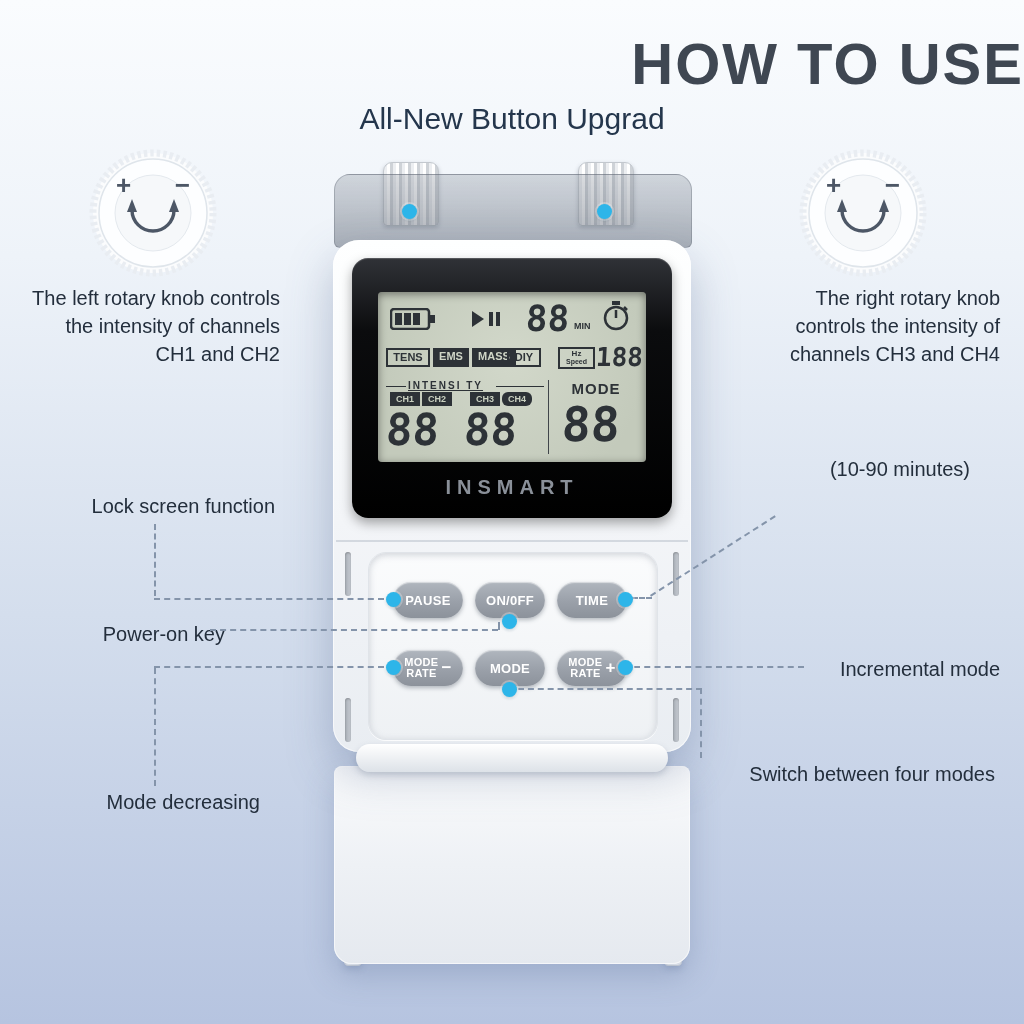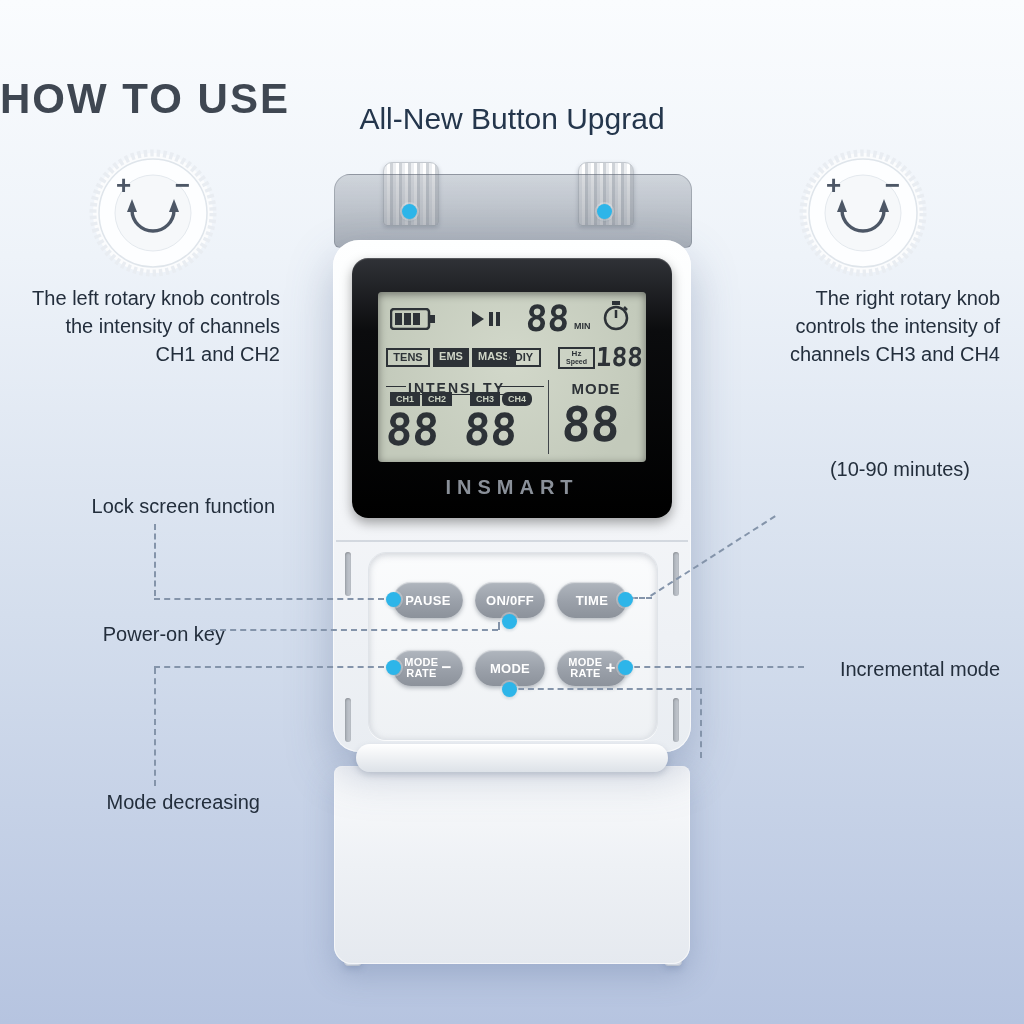--- a/index.html
+++ b/index.html
@@ -1,22 +1,22 @@
 <!DOCTYPE html>
 <html><head>
 <meta charset="utf-8">
 <style>
   html,body{margin:0;padding:0;}
   body{width:1024px;height:1024px;font-family:"Liberation Sans",sans-serif;}
   .stage{position:relative;width:1024px;height:1024px;overflow:hidden;
     background:linear-gradient(180deg,#fafcfe 0%,#eef3f9 25%,#d4deed 60%,#b6c4e0 100%);}
 
   
-  .title{position:absolute;top:30px;left:0;width:100%;text-align:left;
-    font-size:42px;font-weight:900;letter-spacing:2px;color:#3f4752;margin-top:45px;}
+  .title{position:absolute;top:30px;left:0;width:100%;text-align:right;
+    font-size:58px;font-weight:900;letter-spacing:2px;color:#3f4752;}
   .subtitle{position:absolute;top:102px;left:0;width:100%;text-align:center;
     font-size:30px;color:#24364c;}
 
   
   .callout{position:absolute;text-align:right;font-size:20px;line-height:1.4;color:#232e3c;}
 
   
   .knob-illus{position:absolute;width:130px;height:130px;}
   .kp{position:absolute;font-size:26px;font-weight:bold;color:#4d5766;}
   .kplus{left:28px;top:22px;}
@@ -120,20 +120,21 @@
   <div class="callout" style="left:745px;top:284px;width:255px;">The right rotary knob controls the intensity of channels CH3 and CH4</div>
 
   <div class="callout" style="left:40px;top:492px;width:235px;">Lock screen function</div>
   <div class="callout" style="left:40px;top:620px;width:185px;">Power-on key</div>
   <div class="callout" style="left:55px;top:788px;width:205px;">Mode decreasing</div>
   <div class="callout" style="left:755px;top:455px;width:215px;">
     <div>(10-90 minutes)</div>
   </div>
   <div class="callout" style="left:800px;top:655px;width:200px;">Incremental mode</div>
   <div class="callout" style="left:695px;top:760px;width:300px;">
+    <div>Switch between four modes</div>
   </div>
 
   <div class="dash-v" style="left:154px;top:524px;height:72px;"></div>
   <div class="dash-h" style="left:154px;top:598px;width:230px;"></div>
   <div class="dash-h" style="left:210px;top:629px;width:288px;"></div>
   <div class="dash-v" style="left:498px;top:622px;height:8px;"></div>
   <div class="dash-h" style="left:154px;top:666px;width:230px;"></div>
   <div class="dash-v" style="left:154px;top:668px;height:118px;"></div>
   <div class="dash-diag" style="left:650px;top:595px;width:148px;transform:rotate(-32.6deg);"></div>
   <div class="dash-h" style="left:632px;top:597px;width:20px;"></div>
@@ -175,21 +176,21 @@
     <div class="mode-box filled" style="left:55px;width:36px;">EMS</div>
     <div class="mode-box filled" style="left:94px;width:44px;">MASS</div>
     <div class="mode-box" style="left:129px;width:34px;">DIY</div>
     <div class="lcd-el" style="left:180px;top:55px;width:37px;height:22px;box-sizing:border-box;border:2px solid #2d3237;text-align:center;">
       <div style="font-size:8px;font-weight:bold;line-height:9px;">Hz</div>
       <div style="font-size:7px;font-weight:bold;line-height:8px;">Speed</div>
     </div>
     <div class="lcd-el seg" style="left:218px;top:50px;font-size:26px;">188</div>
 
     <div class="lcd-el" style="left:8px;top:94px;width:20px;border-top:1.5px solid #2d3237;"></div>
-    <div class="lcd-el" style="left:30px;top:88px;font-size:14px;font-weight:bold;letter-spacing:2px;text-decoration:underline;">INTENSI TY</div>
+    <div class="lcd-el" style="left:30px;top:88px;font-size:10px;font-weight:bold;letter-spacing:2px;text-decoration:underline;">INTENSI TY</div>
     <div class="lcd-el" style="left:118px;top:94px;width:48px;border-top:1.5px solid #2d3237;"></div>
 
     <div class="ch" style="left:12px;">CH1</div>
     <div class="ch" style="left:44px;">CH2</div>
     <div class="ch" style="left:92px;">CH3</div>
     <div class="ch" style="left:124px;border-radius:6px;">CH4</div>
 
     <div class="lcd-el seg" style="left:8px;top:112px;font-size:44px;">88</div>
     <div class="lcd-el seg" style="left:86px;top:112px;font-size:44px;">88</div>
 

